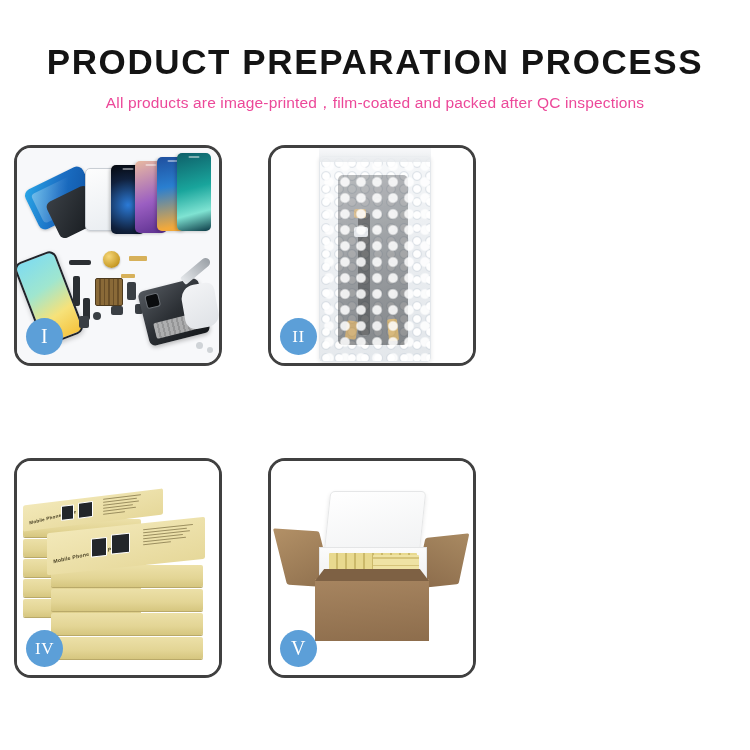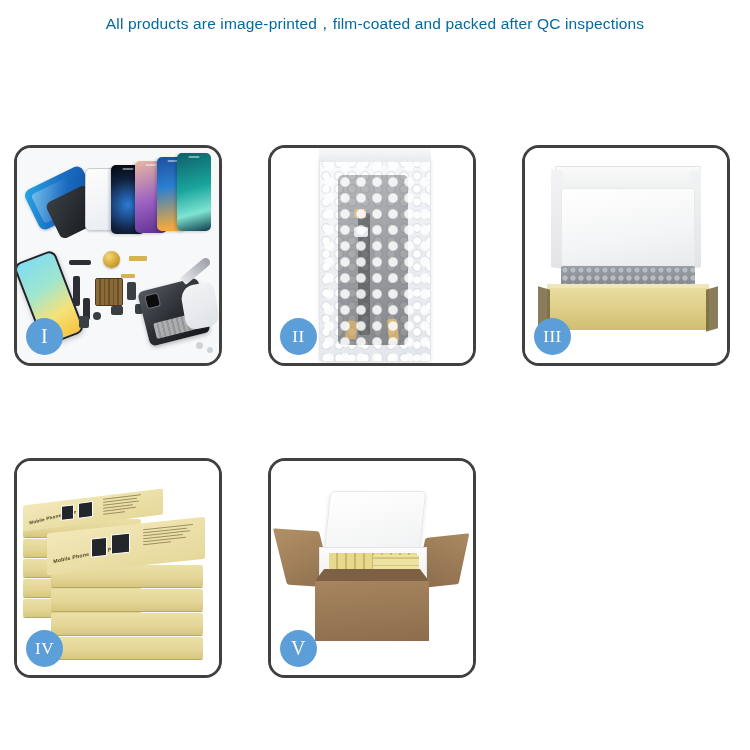--- a/index.html
+++ b/index.html
@@ -12,21 +12,21 @@
   #root { position: relative; width: 750px; height: 750px; background:#fff; }
 
   
   .header { position:absolute; left:0; top:0; width:750px; text-align:center; }
   .title {
     font-size: 35px; font-weight: 700; letter-spacing: 1.6px;
     color:#141414; margin-top:44px; line-height:1;
     font-family:"Liberation Sans", sans-serif;
   }
   .subtitle {
-    font-size: 15.5px; color:#0369a1; margin-top:16px; line-height:1;
+    font-size: 15.5px; color:#ec4899; margin-top:16px; line-height:1;
     letter-spacing:.15px;
   }
 
   
   .grid { position:absolute; left:14px; top:145px; width:722px; height:534px; }
   .panel {
     position:absolute; width:208px; height:221px;
     border:3px solid #404040; border-radius:17px;
     background:#ffffff; overflow:hidden;
   }
@@ -306,20 +306,21 @@
     clip-path:polygon(0 12%,100% 0,100% 74%,0 100%);
   }
   .bx-tape { position:absolute; background:#9a7c58; opacity:.9; border-radius:1px; }
 </style>
 </head>
 <body>
 
 <div id="root">
 
   <div class="header">
+    <div class="title">PRODUCT PREPARATION PROCESS</div>
     <div class="subtitle">All products are image-printed，film-coated and packed after QC inspections</div>
   </div>
 
   <div class="grid">
 
     <div class="panel p-r1 p-c1">
       <div class="scene pI">
         <div class="blue-film"></div>
         <div class="blue-film-2"></div>
         <div class="glass-sheet"></div>
@@ -370,32 +371,20 @@
             <span class="gold-c"></span>
             <span class="ic"></span>
           </div>
           <div class="bubble-overlay"></div>
         </div>
         <div class="bag-seal"></div>
       </div>
       <div class="badge wide">II</div>
     </div>
 
-    <div class="panel p-r1 p-c3">
-      <div class="scene pIII">
-        <div class="lid-back"></div>
-        <div class="lid-side-l"></div>
-        <div class="lid-side-r"></div>
-        <div class="foam-white"></div>
-        <div class="bubble-fill"></div>
-        <div class="box-lip"></div>
-        <div class="box-front-y"></div>
-      </div>
-      <div class="badge wide">III</div>
-    </div>
 
     <div class="panel p-r2 p-c1">
       <div class="scene pIV">
 
         <div class="stackbox" style="left:6px;top:58px;width:118px;height:18px;"></div>
         <div class="stackbox" style="left:6px;top:78px;width:118px;height:18px;"></div>
         <div class="stackbox" style="left:6px;top:98px;width:118px;height:18px;"></div>
         <div class="stackbox" style="left:6px;top:118px;width:118px;height:18px;"></div>
         <div class="stackbox" style="left:6px;top:138px;width:118px;height:18px;"></div>
 

